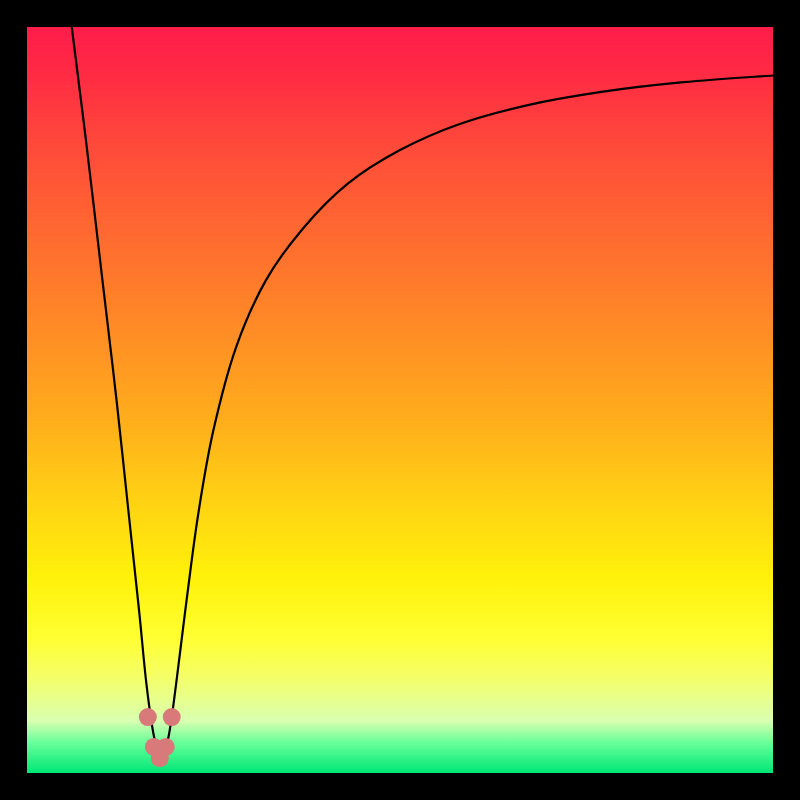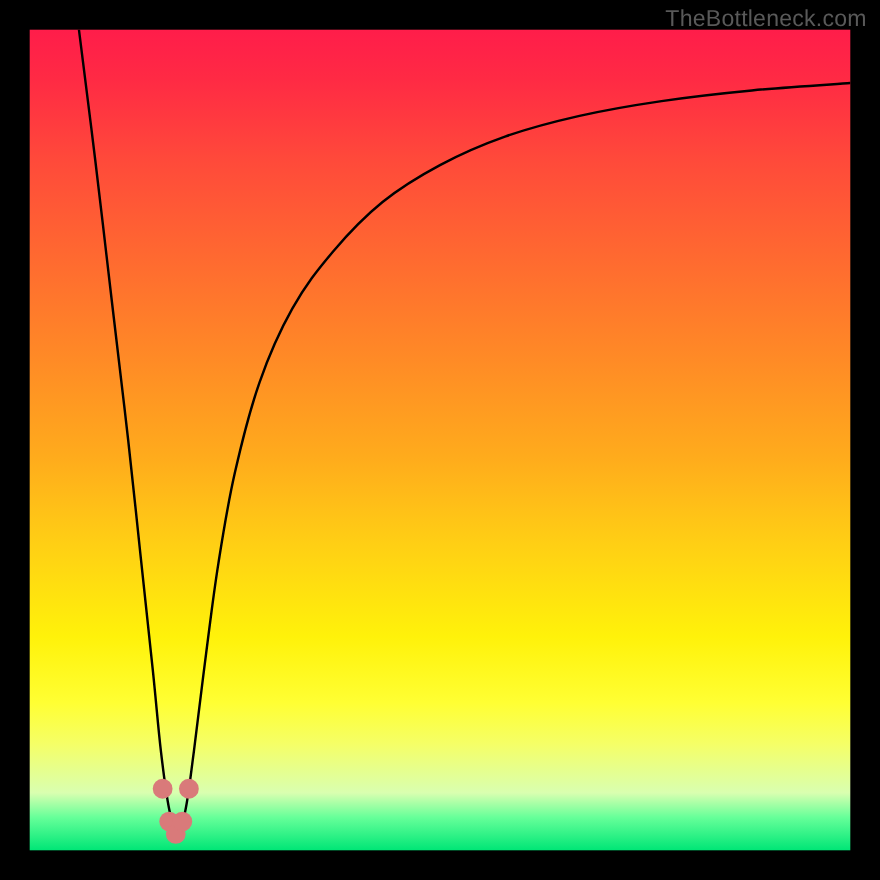--- a/index.html
+++ b/index.html
@@ -67,14 +67,13 @@
       <path id="curve-path" fill="none" stroke="#000" stroke-width="2.2" stroke-linejoin="round" stroke-linecap="round" d="M 44.76 0 C 47.4456 21.4848, 54.3088 75.04760000000002, 59.68 119.36000000000001 C 65.0512 163.6724, 69.2288 200.52479999999997, 74.60000000000001 246.17999999999995 C 79.97120000000001 291.83519999999993, 84.8202 331.3732, 89.52 373 C 94.21979999999999 414.6268, 96.6816 439.84159999999997, 100.71000000000001 477.44 C 104.73840000000001 515.0384, 108.54299999999999 549.6528, 111.89999999999999 581.88 C 115.25699999999999 614.1072, 116.67439999999999 633.6524000000001, 119.36 656.48 C 122.04560000000001 679.3076, 124.13440000000001 695.272, 126.82000000000001 708.7 C 129.50560000000002 722.128, 131.5944 731.08, 134.28 731.08 C 136.9656 731.08, 139.05440000000002 722.128, 141.74 708.7 C 144.4256 695.272, 145.84300000000002 681.9932, 149.20000000000002 656.48 C 152.55700000000002 630.9668, 156.36159999999998 597.8444000000001, 160.39 566.96 C 164.4184 536.0756, 166.8802 514.4416, 171.58 484.90000000000003 C 176.27980000000002 455.3584, 179.786 432.3816, 186.5 402.84 C 193.214 373.29839999999996, 199.48040000000003 347.636, 208.88000000000002 320.78000000000003 C 218.27960000000002 293.92400000000004, 226.6348 275.1248, 238.72 253.64 C 250.80519999999999 232.15519999999998, 261.2492 218.87639999999996, 276.02 201.41999999999996 C 290.7908 183.96359999999996, 303.32359999999994 170.75939999999994, 320.78 156.65999999999997 C 338.2364 142.5606, 352.858 133.83240000000004, 373 123.09000000000003 C 393.142 112.34760000000004, 409.85239999999993 105.03680000000001, 432.67999999999995 96.98000000000002 C 455.50759999999997 88.92320000000002, 474.30680000000007 84.10404000000004, 499.82000000000005 78.33000000000004 C 525.3332 72.55596000000004, 546.2212 69.06468000000004, 574.42 64.90200000000004 C 602.6188 60.73932000000005, 625.5956 58.15816000000007, 656.48 55.204000000000065 C 687.3644 52.249840000000056, 729.8864 49.698520000000016, 746 48.49000000000001"></path>
       <g id="dots-group">
           <circle cx="120.852" cy="690.05" r="9" fill="#d97a7a"></circle>
           <circle cx="126.82000000000001" cy="719.89" r="9" fill="#d97a7a"></circle>
           <circle cx="132.788" cy="731.08" r="9" fill="#d97a7a"></circle>
           <circle cx="138.75600000000003" cy="719.89" r="9" fill="#d97a7a"></circle>
           <circle cx="144.724" cy="690.05" r="9" fill="#d97a7a"></circle>
         </g>
     </svg>
   </div>
-  <div class="watermark">TheBottleneck.com</div>
 </div>
 
 </body></html>

